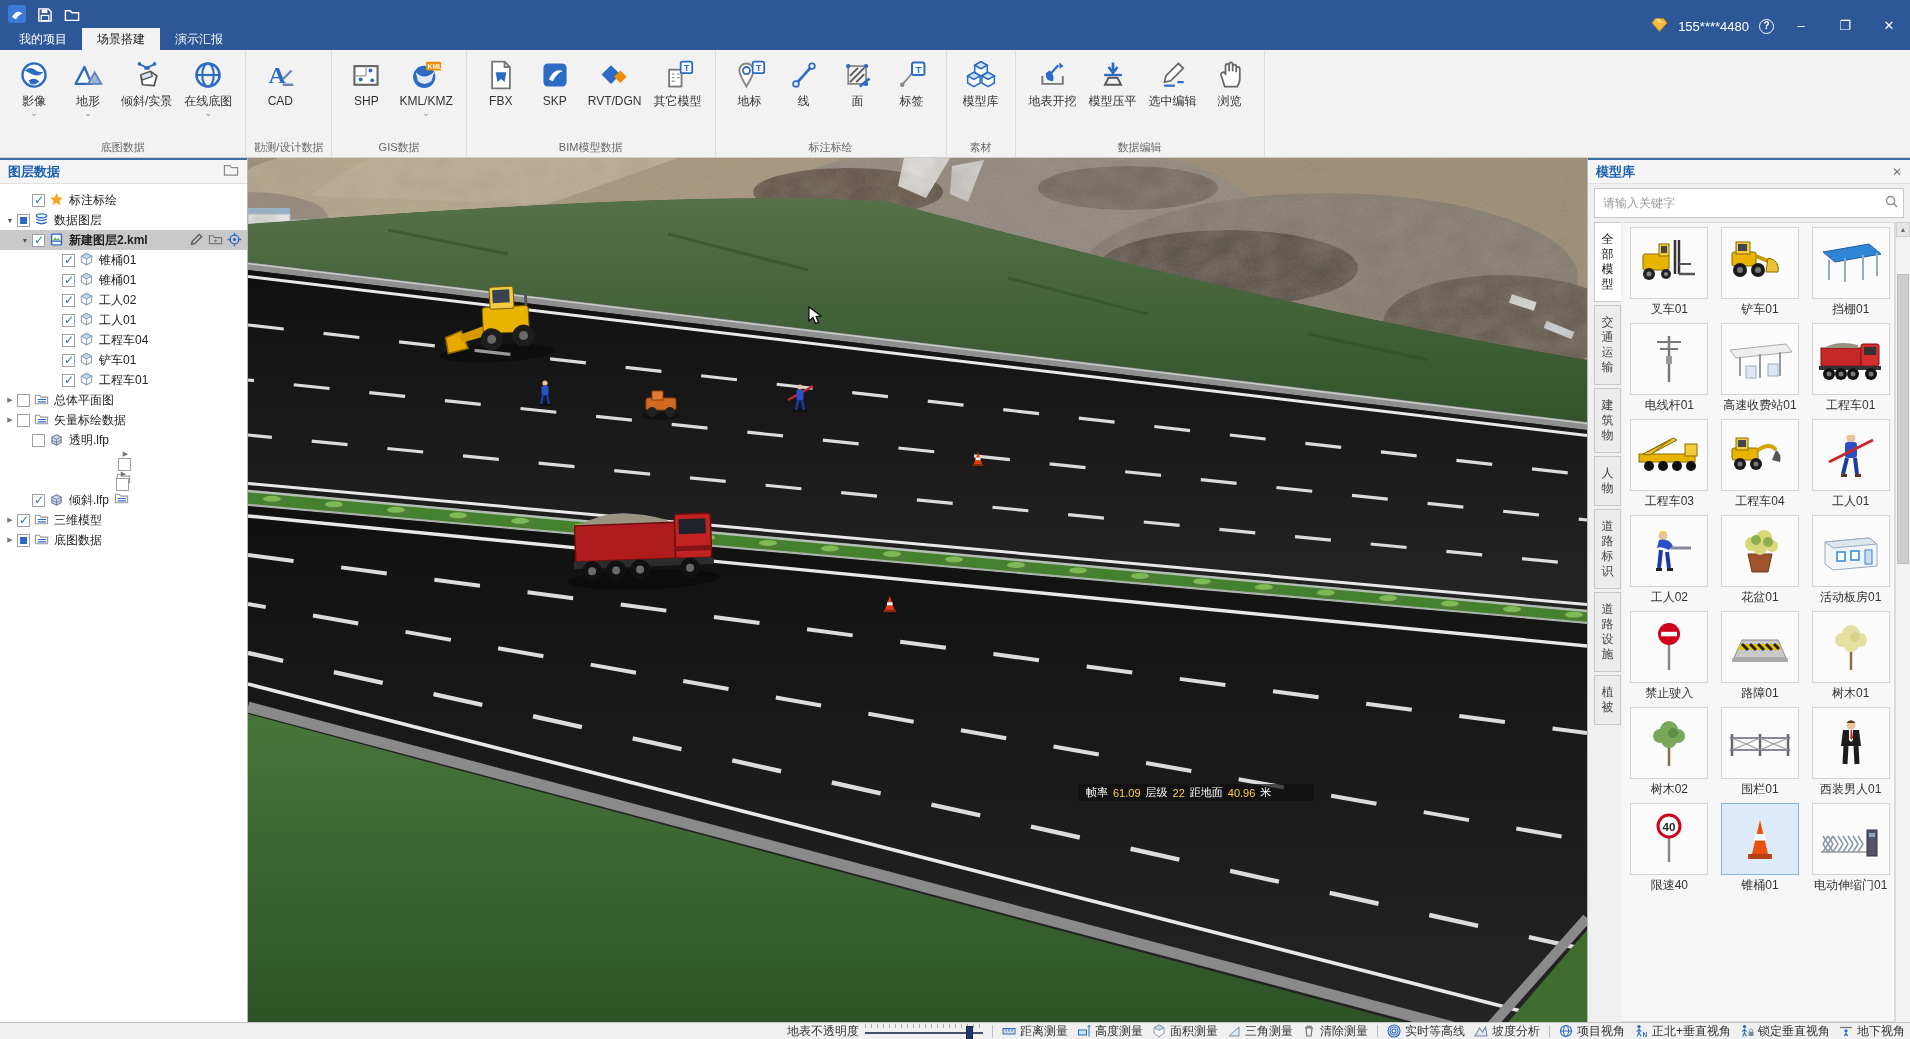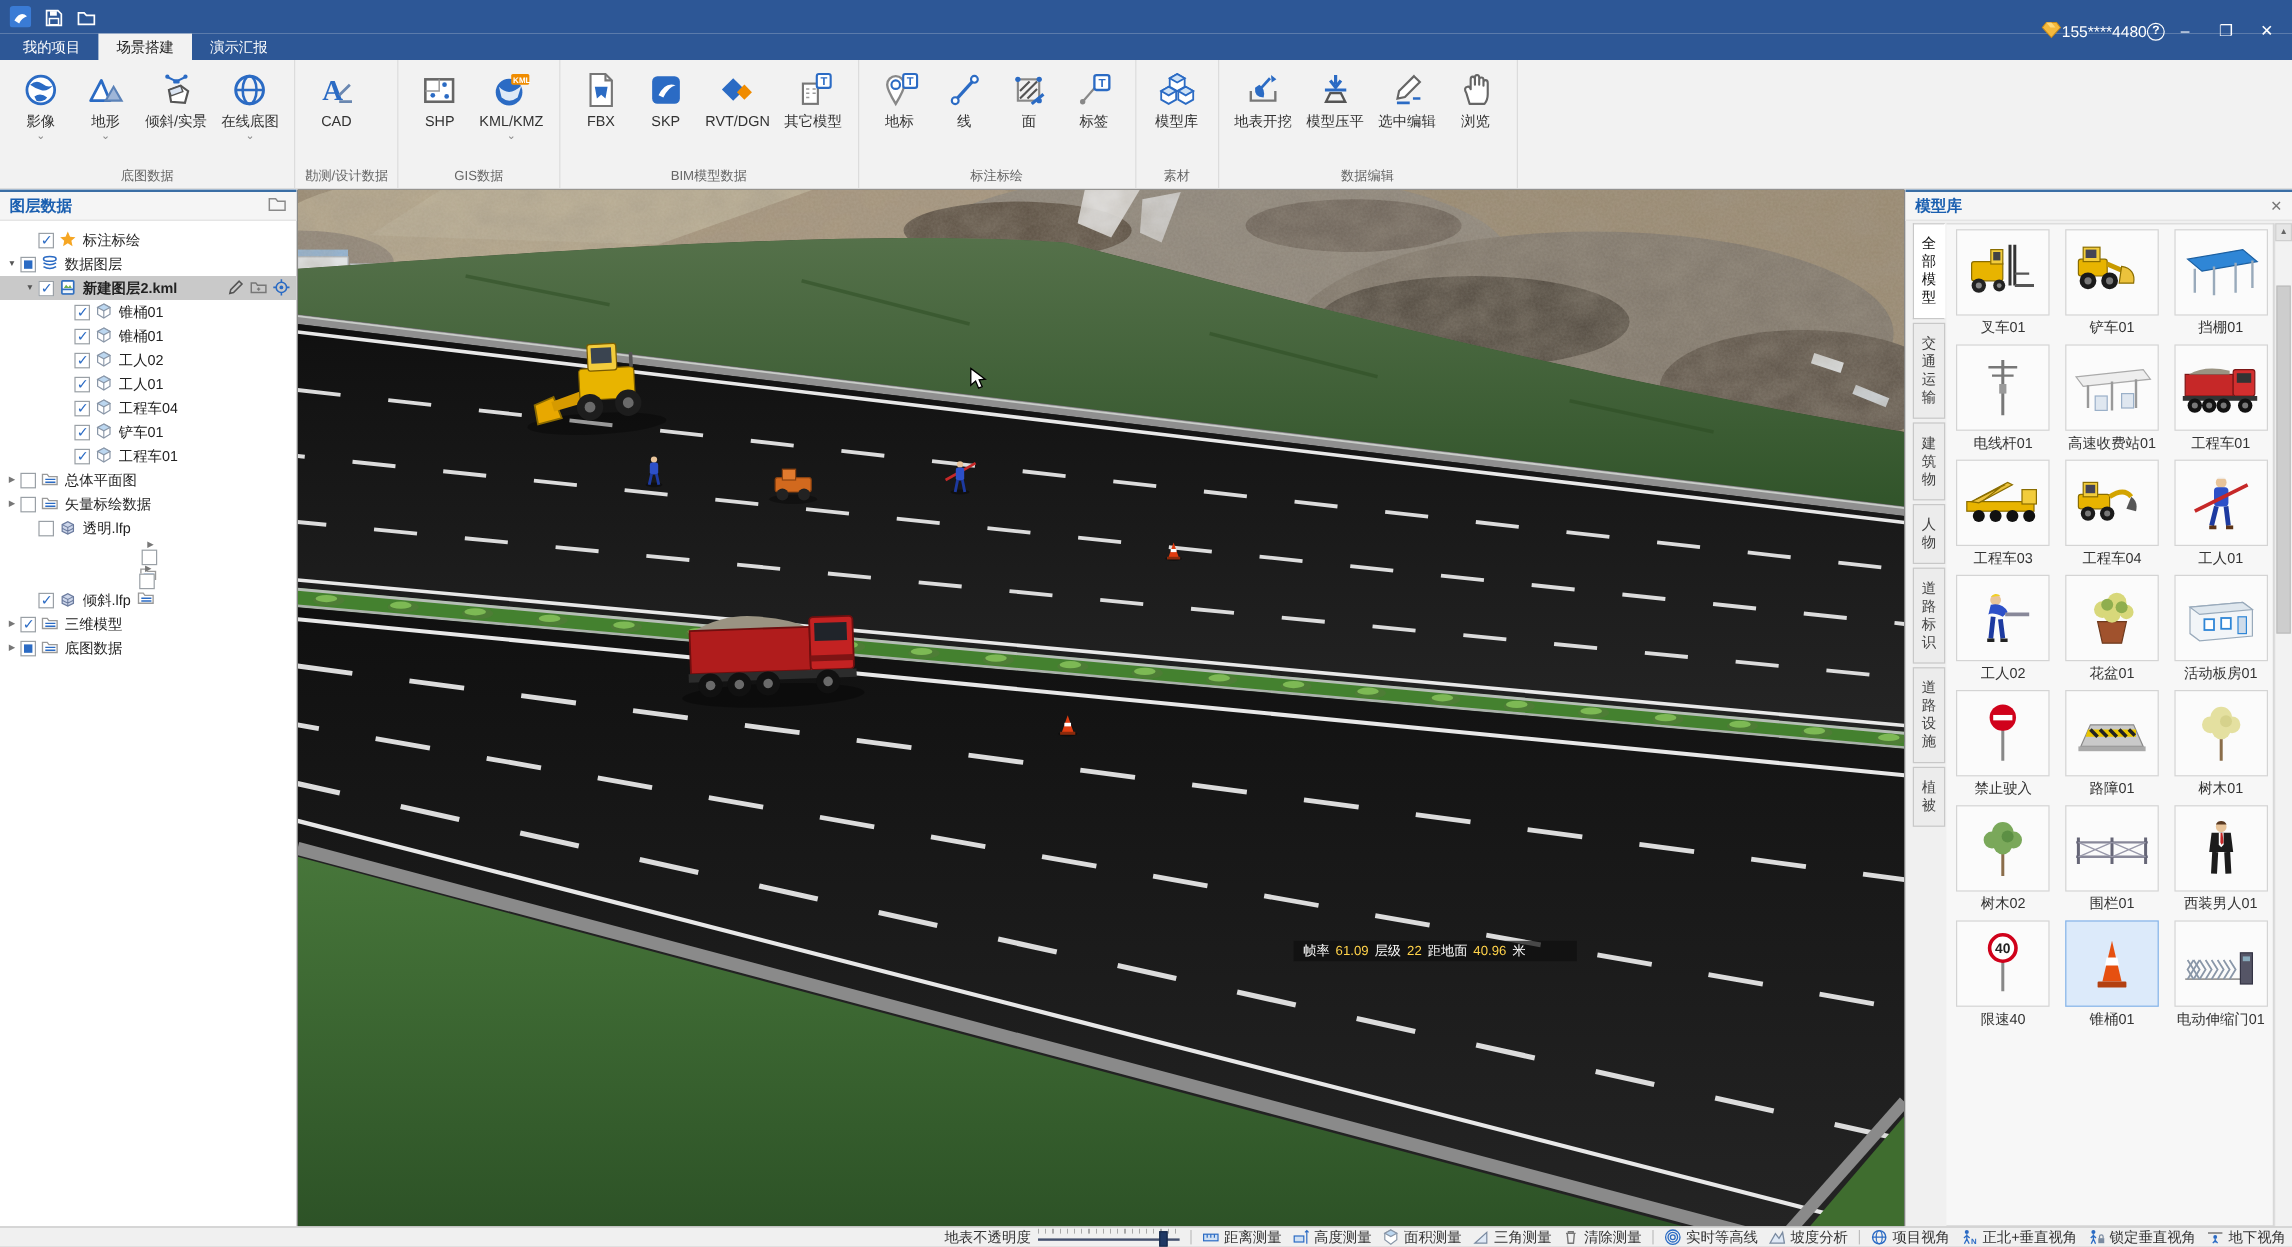--- a/index.html
+++ b/index.html
@@ -4,21 +4,21 @@
 <style>
   * { margin:0; padding:0; box-sizing:border-box; }
   html,body { width:1910px; height:1039px; overflow:hidden; }
   body { font-family:"Liberation Sans","DejaVu Sans",sans-serif; font-size:12px; background:#f0f0f0; position:relative; color:#222; }
 
   
   .titlebar { position:absolute; left:0; top:0; width:100%; height:28px; background:#2d5796; display:flex; align-items:center; color:#fff; }
   .titlebar .ticons { display:flex; align-items:center; gap:10px; padding-left:8px; z-index:2; }
   .titlebar .ticons svg { display:block; }
   .titlebar .wtitle { position:absolute; left:0; right:0; text-align:center; font-size:13px; }
-  .titlebar .tright { margin-left:auto; display:flex; align-items:center; z-index:2; padding-right:4px;margin-top:24px; }
+  .titlebar .tright { margin-left:auto; display:flex; align-items:center; gap:10px; z-index:2; padding-right:4px;margin-top:24px; }
   .titlebar .account { font-size:13px; }
   .helpcirc { width:15px; height:15px; border:1.4px solid #fff; border-radius:50%; font-size:10px; line-height:12px; text-align:center; font-weight:bold; }
   .winbtn { width:34px; height:26px; text-align:center; line-height:26px; font-size:13px; }
 
   
   .tabrow { position:absolute; left:0; top:28px; width:100%; height:22px; background:#2d5796; display:flex; padding-left:4px; }
   .tab { color:#fff; font-size:12px; padding:0 15px; line-height:22px; cursor:default; }
   .tab.active { background:#f2f2f2; color:#222; }
 
   
@@ -834,20 +834,27 @@
         </svg>
     </div>
   </div>
 
   <div class="rightpanel">
     <div class="pheader">
       <span class="ptitle">模型库</span>
       <span class="phspacer"></span>
       <span style="color:#777;font-size:12px;">✕</span>
     </div>
+    <div class="searchrow">
+      <input type="text" placeholder="请输入关键字" style="">
+      <span class="mag"><svg width="13" height="13" viewBox="0 0 14 14">
+            <circle cx="6" cy="6" r="4.4" fill="none" stroke="#8a8a8a" stroke-width="1.5"></circle>
+            <line x1="9.4" y1="9.4" x2="13" y2="13" stroke="#8a8a8a" stroke-width="1.5"></line>
+          </svg></span>
+    </div>
     <div class="modelbody">
       <div class="vtabs" id="vtabs">
           <div class="vtab active">
             <span>全</span>
             <span>部</span>
             <span>模</span>
             <span>型</span>
           </div>
           <div class="vtab">
             <span>交</span>

